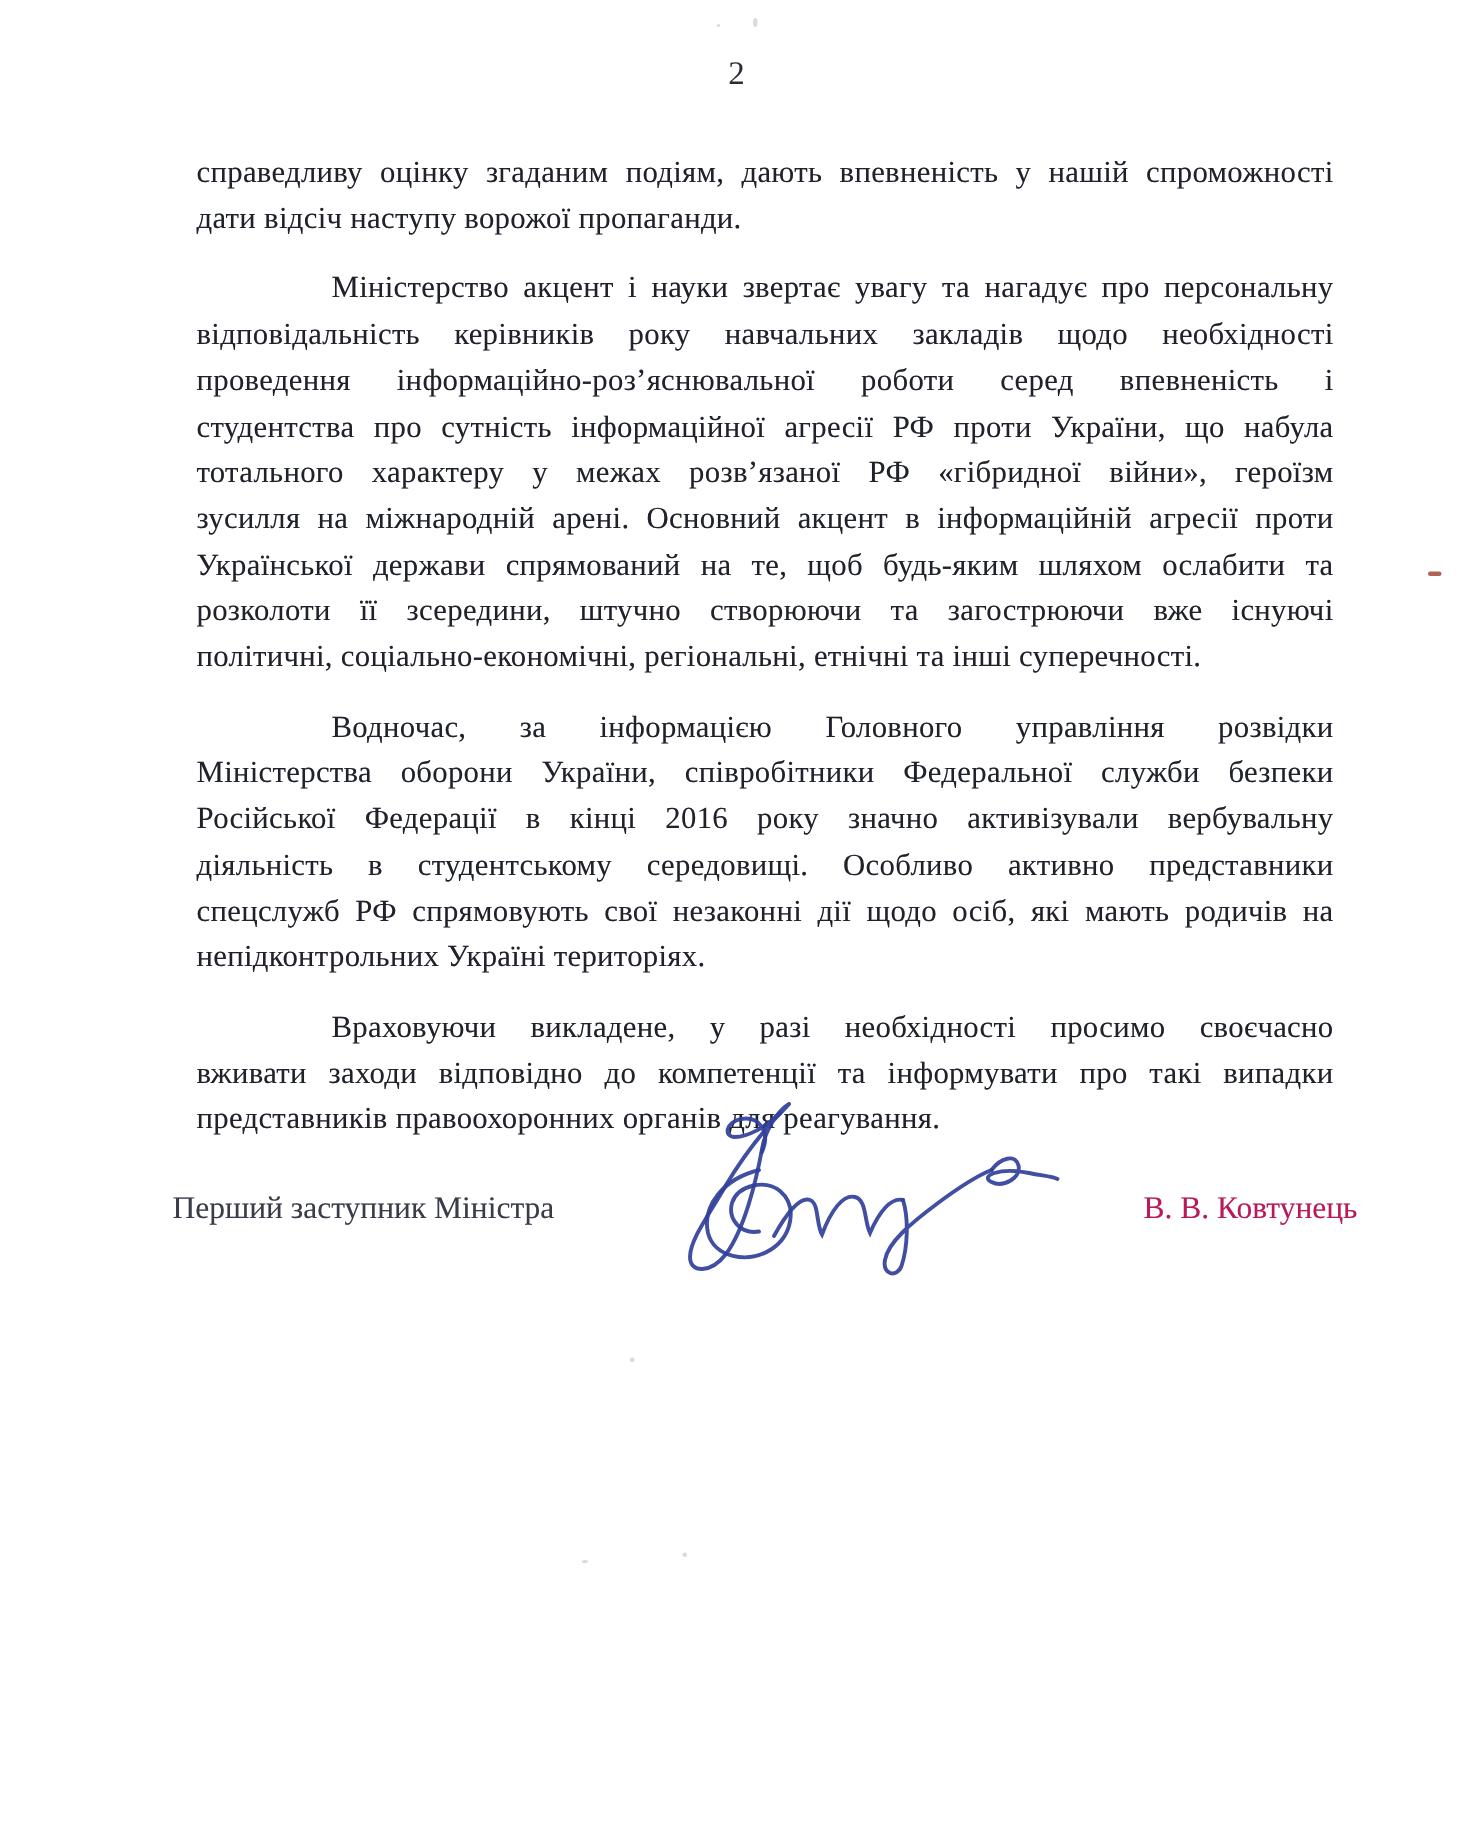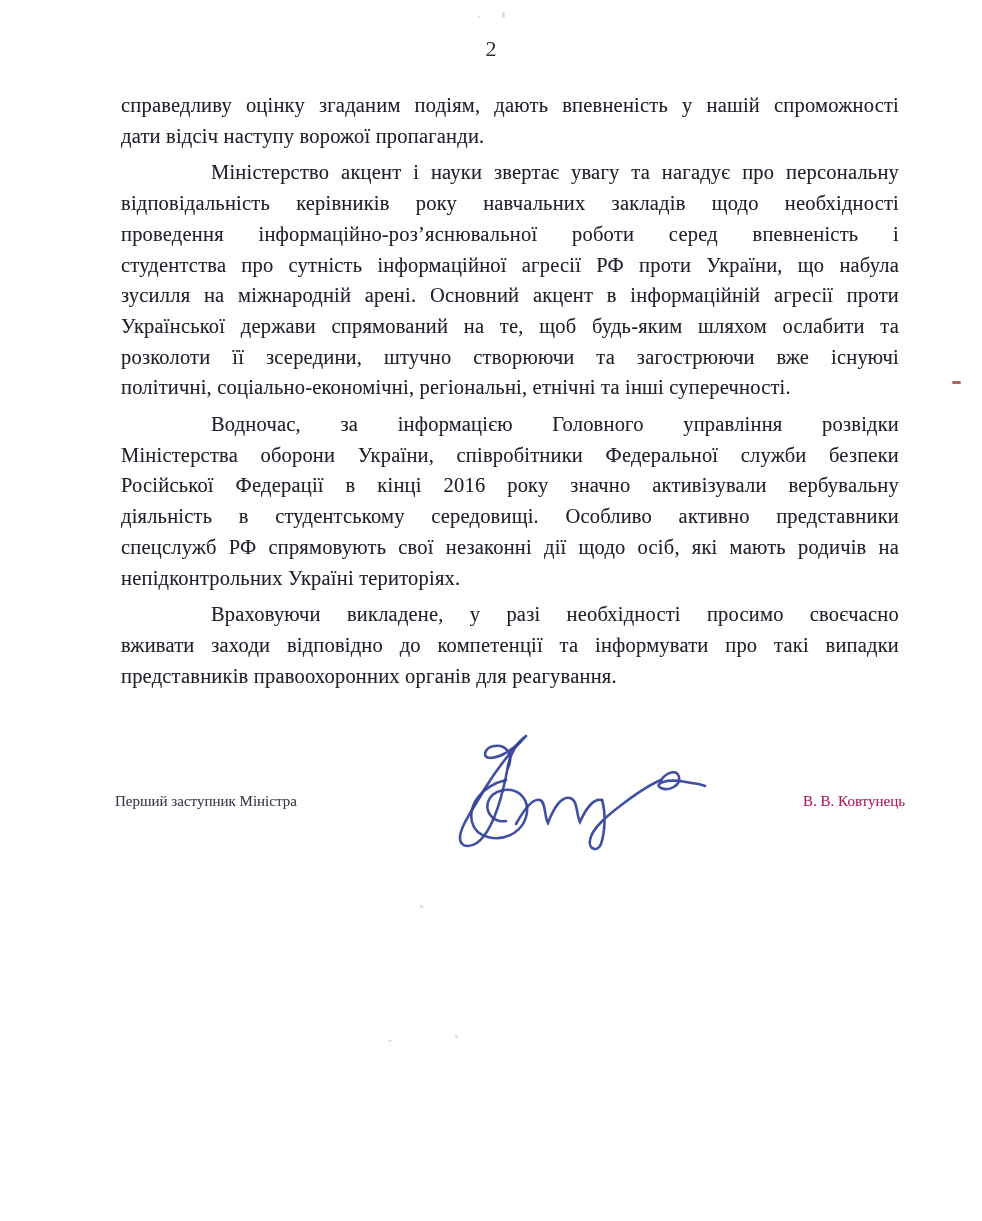--- a/index.html
+++ b/index.html
@@ -27,40 +27,40 @@
   }
   .doc-body {
     position: absolute;
     top: 84px;
     left: 115px;
     width: 790px;
     font-size: 20.5px;
     line-height: 30.7px;
     letter-spacing: 0.2px;
   }
-  .para { margin: 6px; }
+  .para { margin: 16px; }
   .line {
     text-align: justify;
     text-align-last: justify;
     white-space: normal;
   }
   .line.last { text-align-last: left; }
   .line.indent { text-indent: 90px; }
   
   .doc-body, .sig-row { text-shadow: 0 0 0.4px rgba(60,64,80,0.35); }
 
   .sig-row {
     position: absolute;
     top: 793px;
     left: 115px;
     width: 790px;
     display: flex;
     justify-content: space-between;
     align-items: baseline;
-    font-size: 15px;
+    font-size: 21px;
     text-align: center;
   }
   .sig-title { color: #3a3d49; }
   .sig-name  { color: #be185d; }
 
   .signature-svg {
     position: absolute;
     left: 398px;
     top: 728px;
     width: 312px;
@@ -106,20 +106,21 @@
   <div class="doc-body">
       <div class="para">
         <div class="line">справедливу оцінку згаданим подіям, дають впевненість у нашій спроможності</div>
         <div class="line last">дати відсіч наступу ворожої пропаганди.</div>
       </div>
       <div class="para">
         <div class="line indent">Міністерство акцент і науки звертає увагу та нагадує про персональну</div>
         <div class="line">відповідальність керівників року навчальних закладів щодо необхідності</div>
         <div class="line">проведення інформаційно-роз’яснювальної роботи серед впевненість і</div>
         <div class="line">студентства про сутність інформаційної агресії РФ проти України, що набула</div>
+        <div class="line">тотального характеру у межах розв’язаної РФ «гібридної війни», героїзм</div>
         <div class="line">зусилля на міжнародній арені. Основний акцент в інформаційній агресії проти</div>
         <div class="line">Української держави спрямований на те, щоб будь-яким шляхом ослабити та</div>
         <div class="line">розколоти її зсередини, штучно створюючи та загострюючи вже існуючі</div>
         <div class="line last">політичні, соціально-економічні, регіональні, етнічні та інші суперечності.</div>
       </div>
       <div class="para">
         <div class="line indent">Водночас, за інформацією Головного управління розвідки</div>
         <div class="line">Міністерства оборони України, співробітники Федеральної служби безпеки</div>
         <div class="line">Російської Федерації в кінці 2016 року значно активізували вербувальну</div>
         <div class="line">діяльність в студентському середовищі. Особливо активно представники</div>

